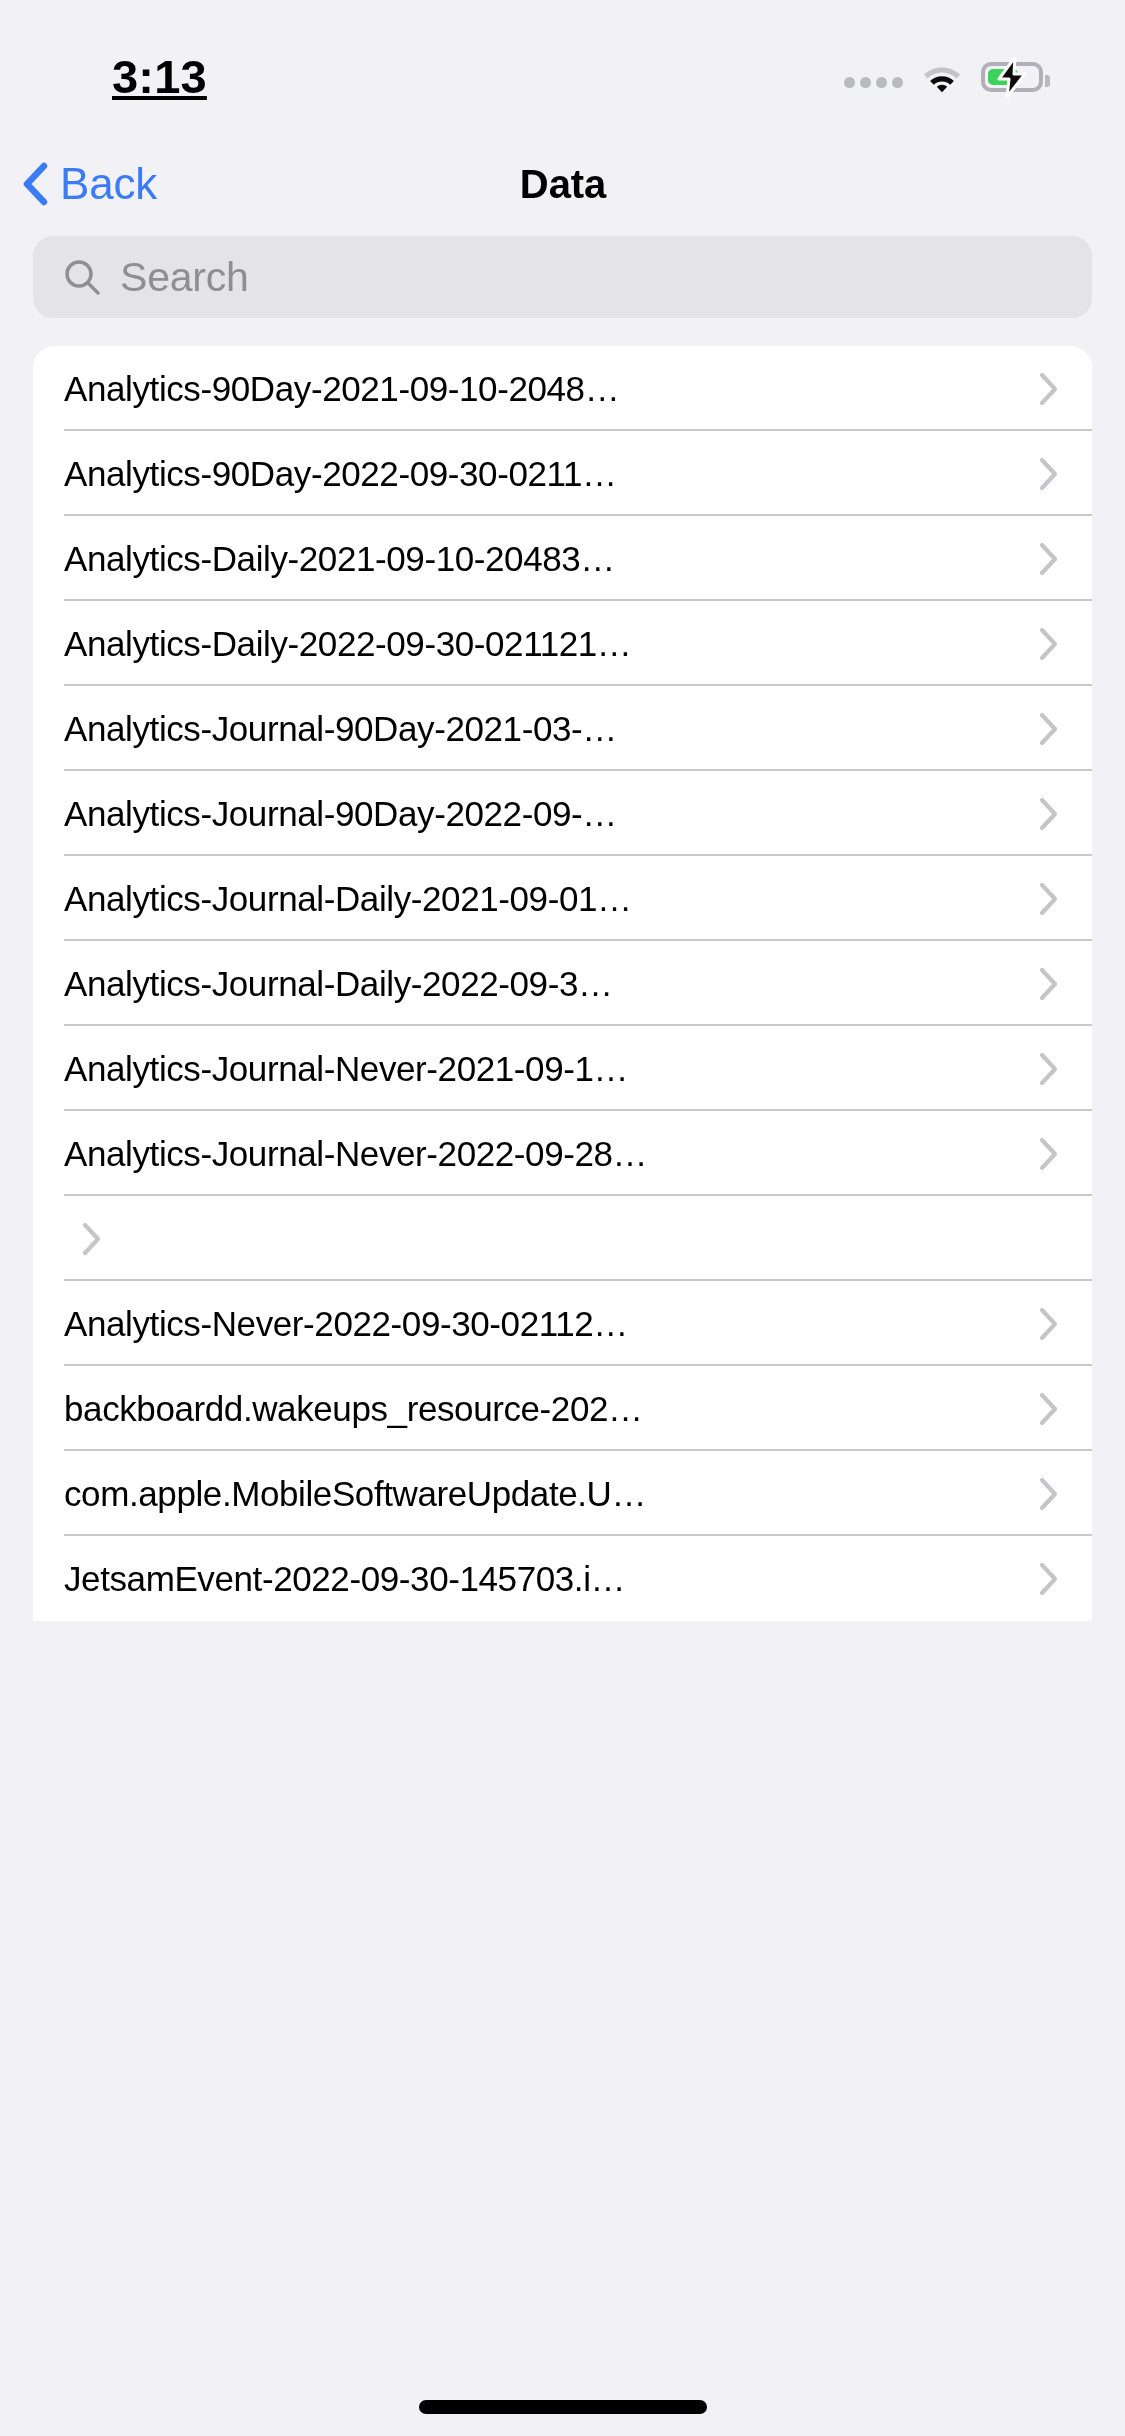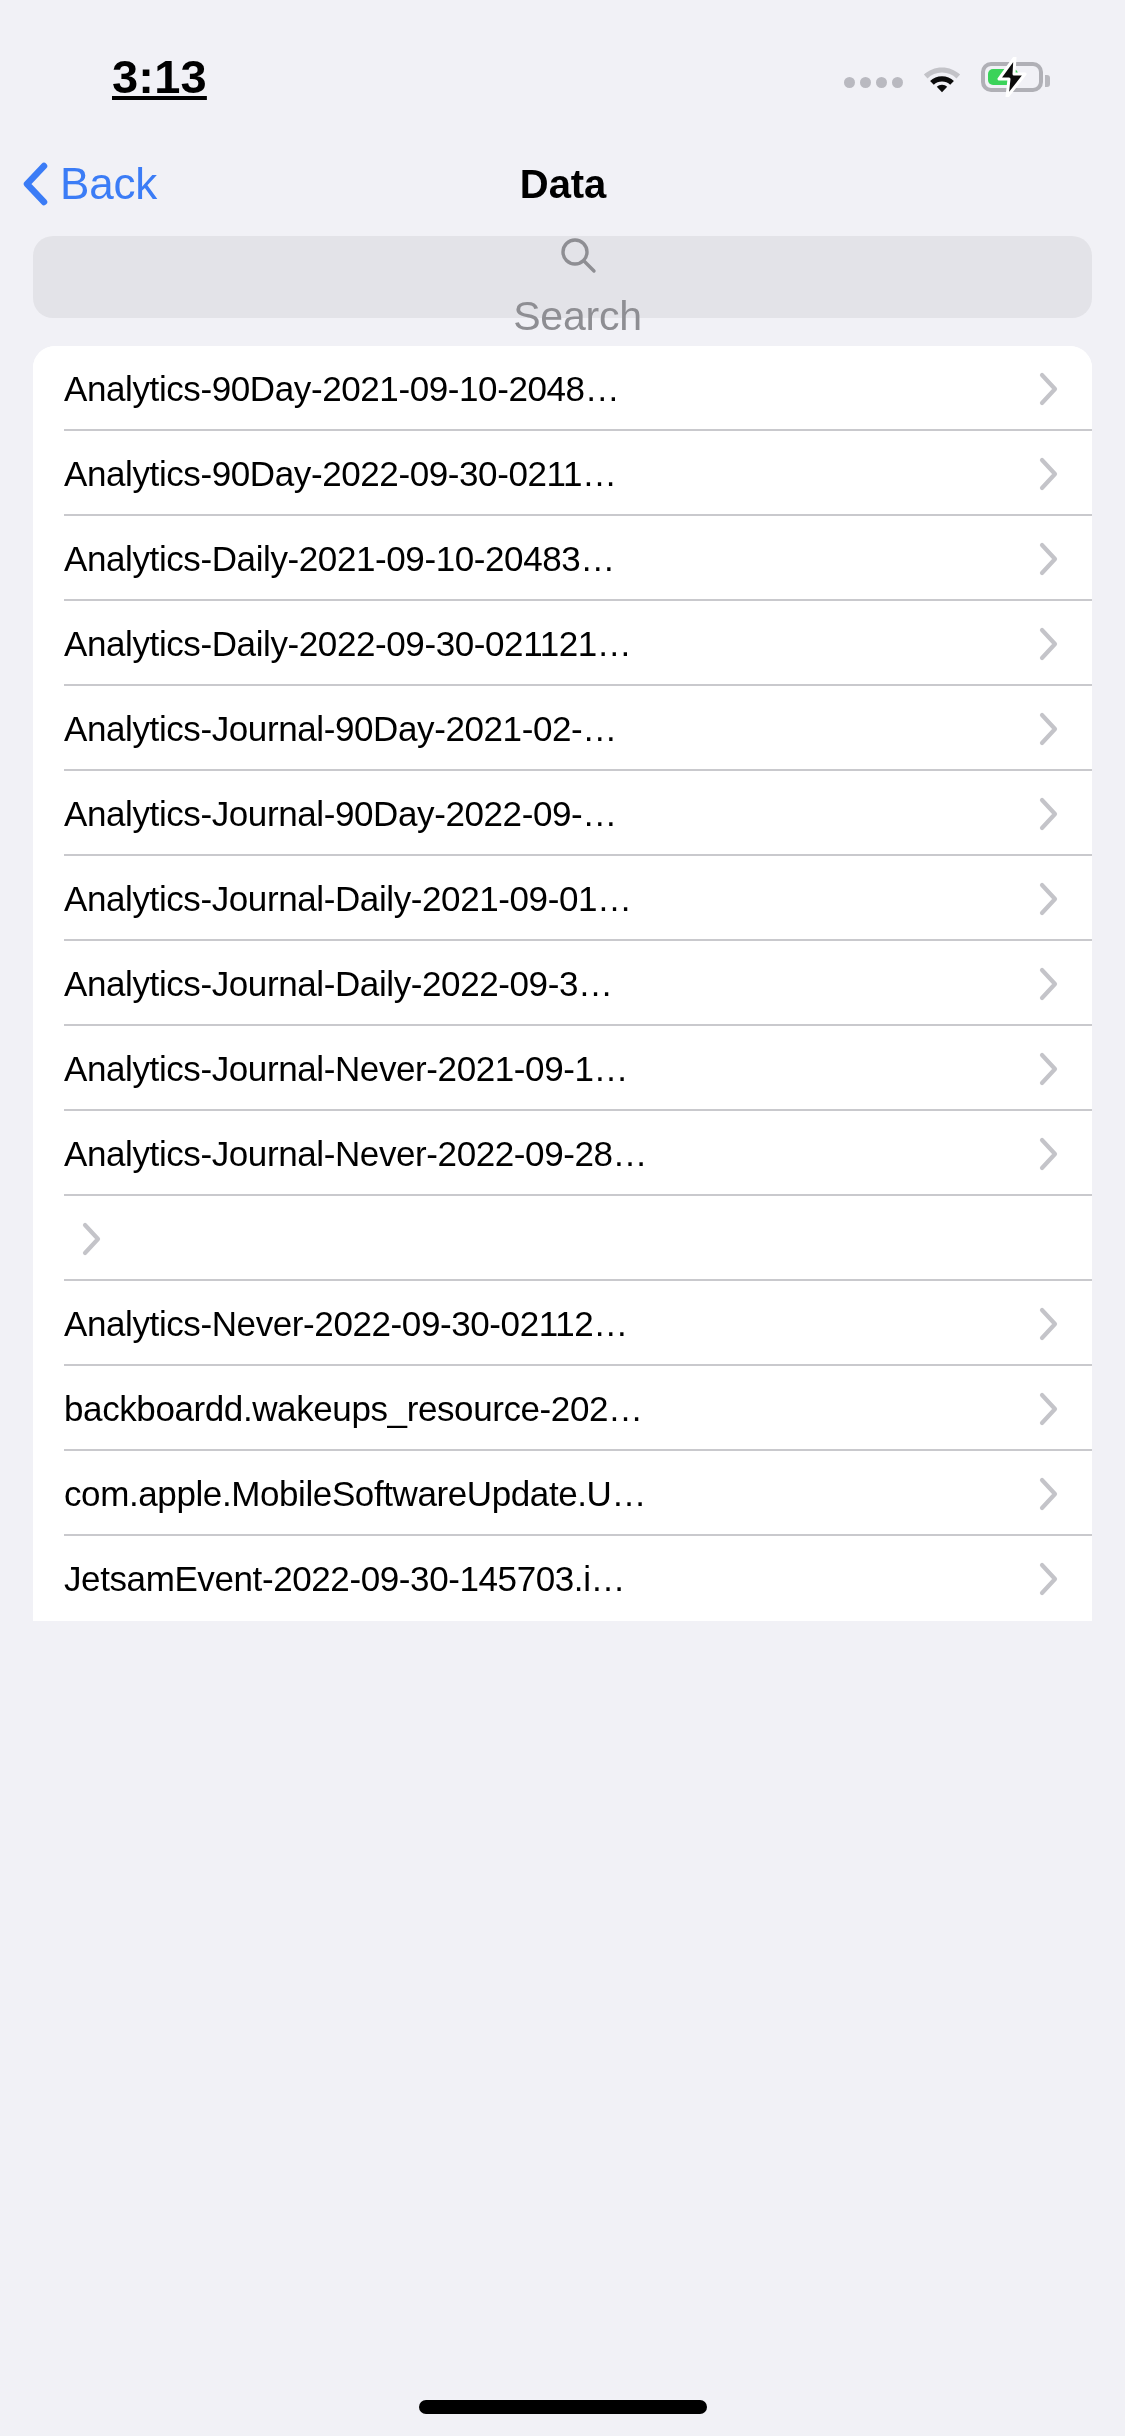--- a/index.html
+++ b/index.html
@@ -119,21 +119,20 @@
   }
   .search-field {
     width:100%;
     height:82px;
     background:#e3e3e8;
     border-radius:20px;
     display:flex; align-items:center;
     padding:0 0 0 30px;
     gap:19px;
     cursor:text;
-    flex-direction:column;
   }
   .search-icon { width:38px; height:38px; flex:0 0 38px; }
   .search-placeholder {
     font-size:41px;
     color:#8e8e93;
     letter-spacing:-0.2px;
   }
 
   
   .list-scroll {
@@ -270,21 +269,21 @@
           <div class="row-sep"></div>
         </div>
         <div class="row">
           <div class="row-label">Analytics-Daily-2022-09-30-021121…</div>
           <span class="row-chevron"><svg viewBox="0 0 20 34" width="20" height="34">
               <path d="M3 3 L16 17 L3 31" fill="none" stroke="#c4c4c9" stroke-width="4.2" stroke-linecap="round" stroke-linejoin="round"></path>
             </svg></span>
           <div class="row-sep"></div>
         </div>
         <div class="row">
-          <div class="row-label">Analytics-Journal-90Day-2021-02-…</div>
+          <div class="row-label">Analytics-Journal-90Day-2021-03-…</div>
           <span class="row-chevron"><svg viewBox="0 0 20 34" width="20" height="34">
               <path d="M3 3 L16 17 L3 31" fill="none" stroke="#c4c4c9" stroke-width="4.2" stroke-linecap="round" stroke-linejoin="round"></path>
             </svg></span>
           <div class="row-sep"></div>
         </div>
         <div class="row">
           <div class="row-label">Analytics-Journal-90Day-2022-09-…</div>
           <span class="row-chevron"><svg viewBox="0 0 20 34" width="20" height="34">
               <path d="M3 3 L16 17 L3 31" fill="none" stroke="#c4c4c9" stroke-width="4.2" stroke-linecap="round" stroke-linejoin="round"></path>
             </svg></span>

